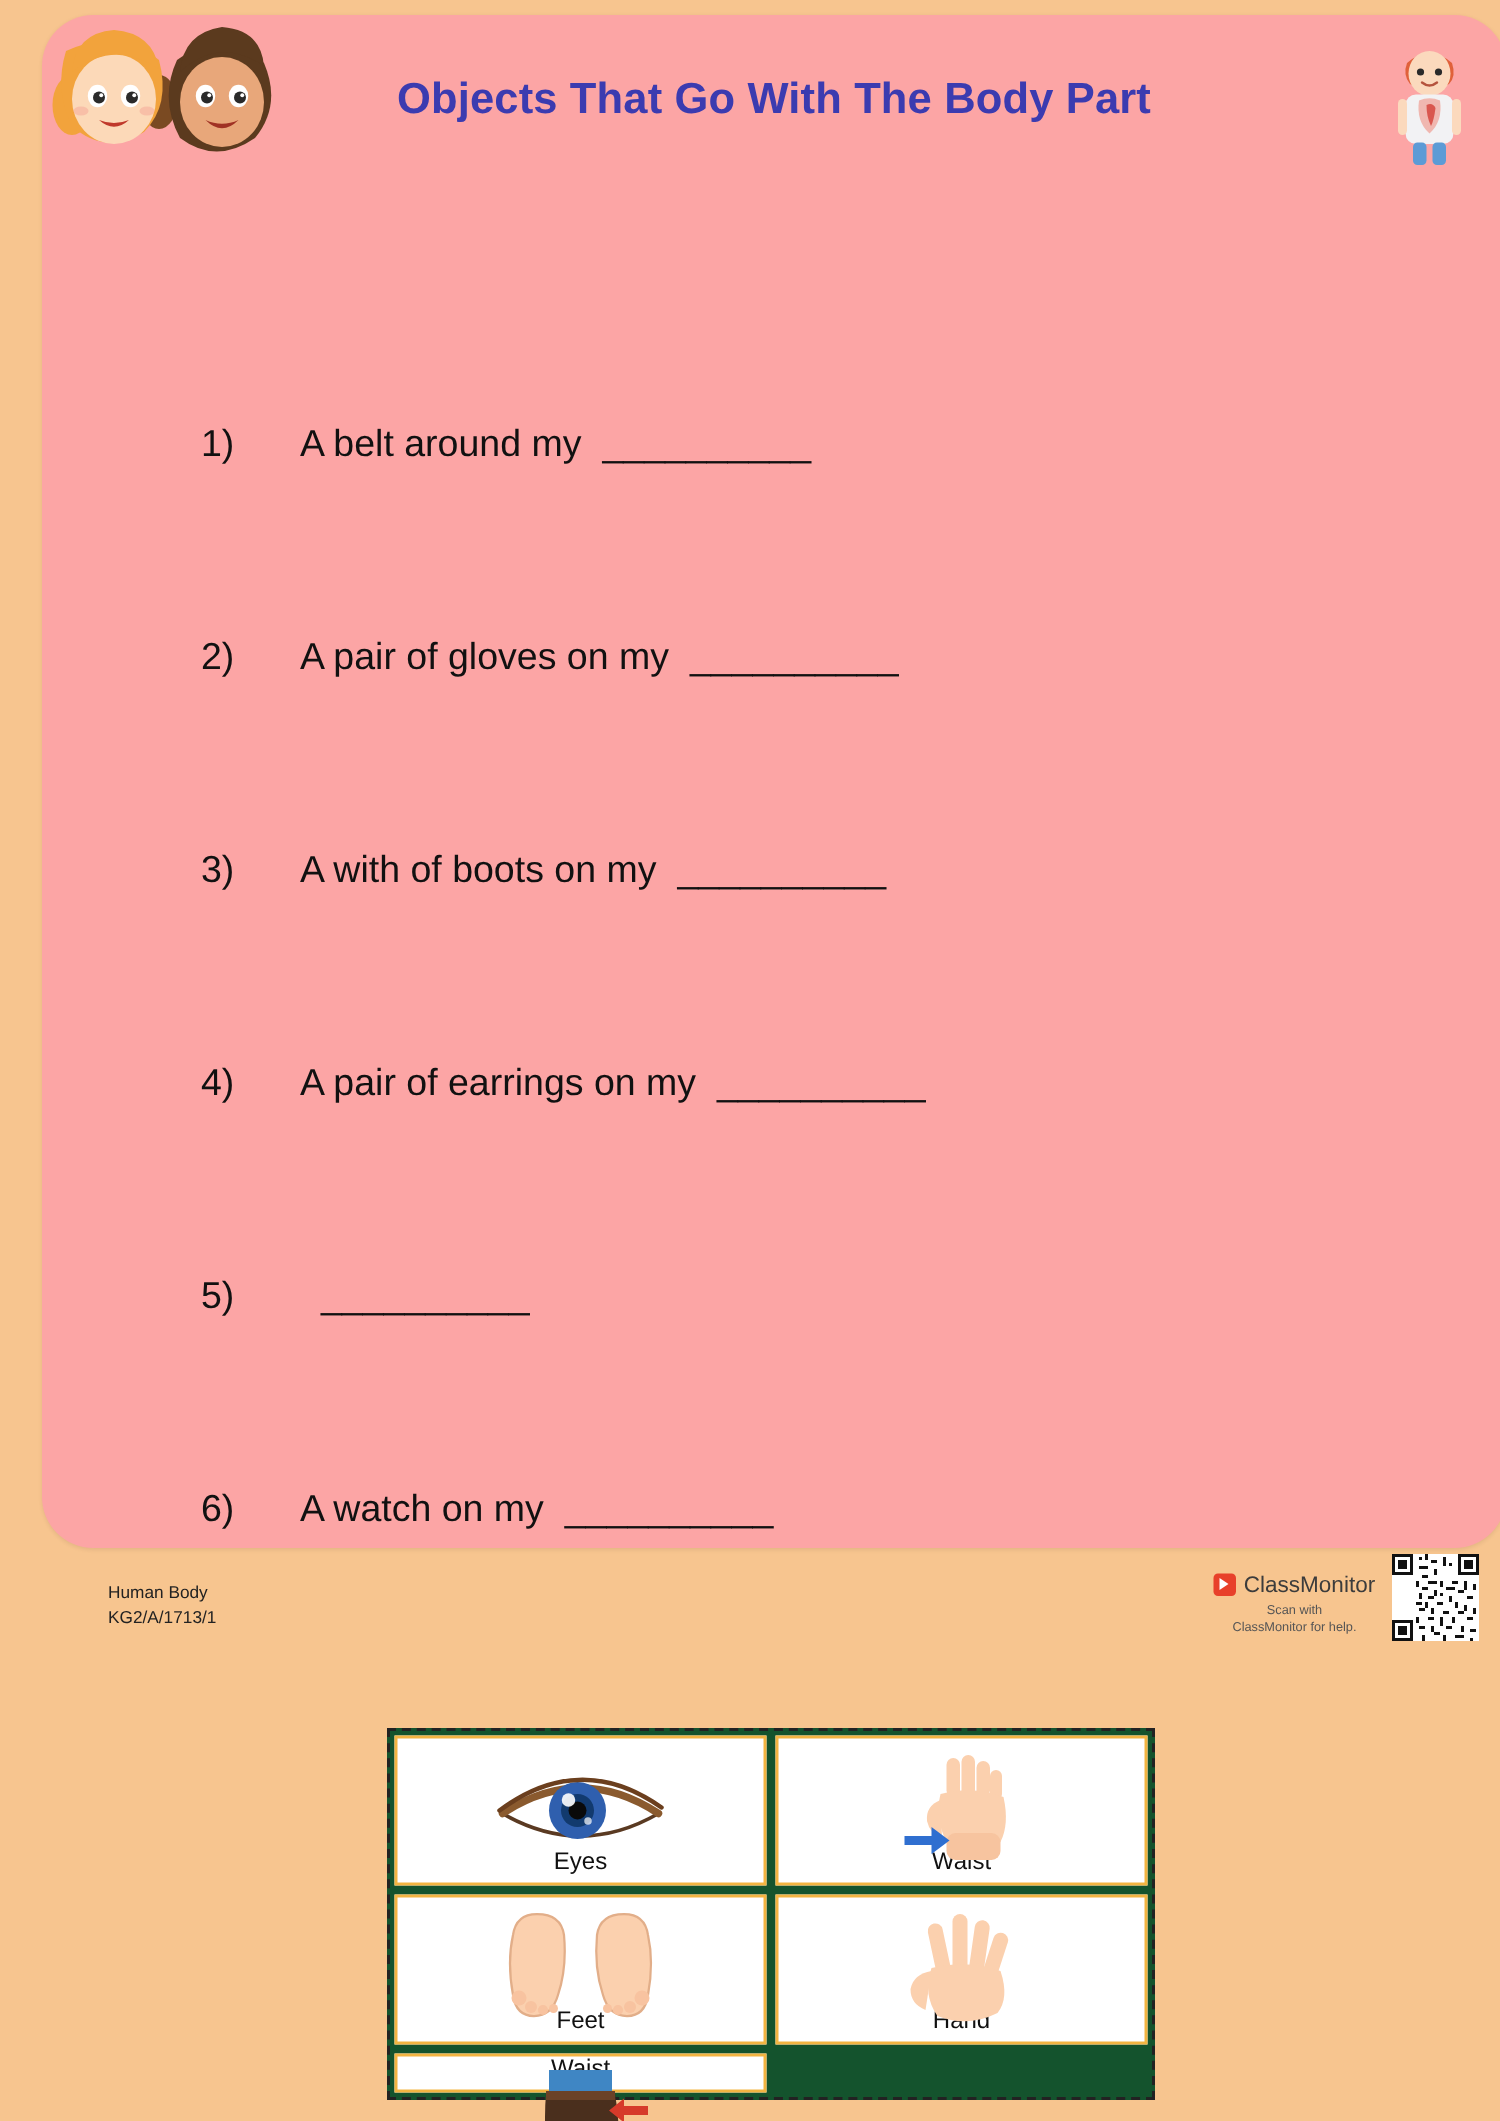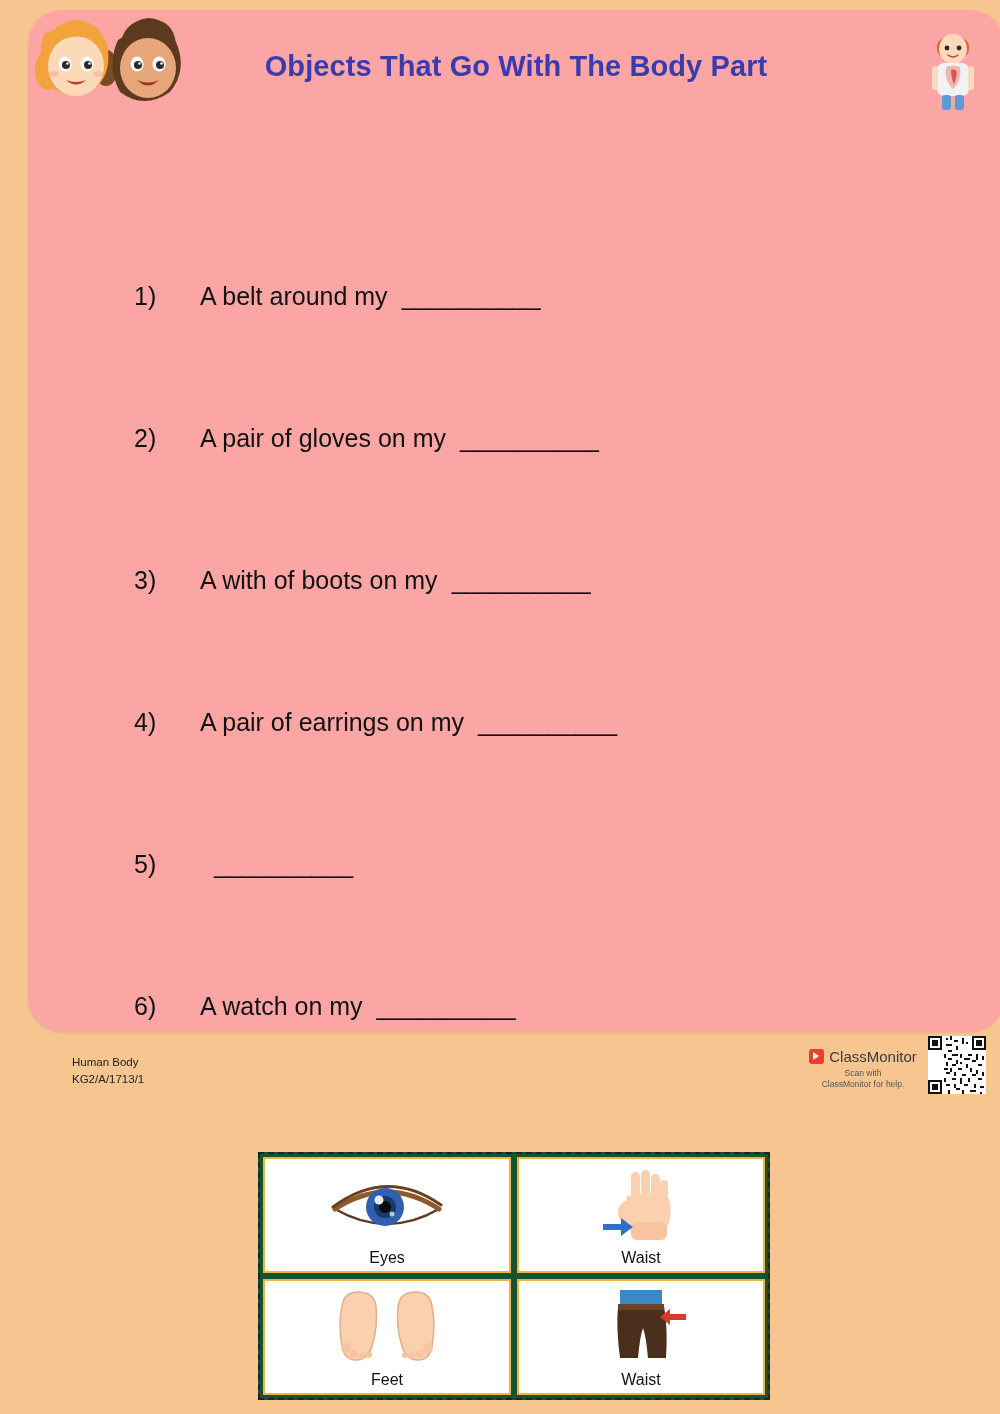--- a/index.html
+++ b/index.html
@@ -394,20 +394,33 @@
           <circle cx="96" cy="60" r="5" fill="#f8c3a0"></circle>
           <circle cx="88" cy="66" r="4" fill="#f8c3a0"></circle>
           <circle cx="80" cy="68" r="3.4" fill="#f8c3a0"></circle>
           <circle cx="73" cy="67" r="3" fill="#f8c3a0"></circle>
         </svg>
       </div>
       <span class="cut-label">Feet</span>
     </div>
 
 
+    <div class="cut-cell">
+      <div class="cut-art">
+        <svg width="100" height="80" viewBox="0 0 100 80">
+          <rect x="30" y="10" width="10" height="34" rx="5" fill="#fbd0ae" transform="rotate(-12 35 27)"></rect>
+          <rect x="44" y="4" width="10" height="40" rx="5" fill="#fbd0ae"></rect>
+          <rect x="57" y="8" width="10" height="36" rx="5" fill="#fbd0ae" transform="rotate(8 62 26)"></rect>
+          <rect x="68" y="16" width="10" height="30" rx="5" fill="#fbd0ae" transform="rotate(18 73 31)"></rect>
+          <path d="M30 40 q24 -6 46 2 q6 18 -2 28 q-20 10 -40 2 q-10 -14 -4 -32z" fill="#fbd0ae"></path>
+          <path d="M30 42 q-12 2 -14 12 q0 10 10 14" fill="#fbd0ae"></path>
+        </svg>
+      </div>
+      <span class="cut-label">Hand</span>
+    </div>
 
     <div class="cut-cell">
       <div class="cut-art">
         <svg width="110" height="80" viewBox="0 0 110 80">
           <path d="M34 2 h42 v16 h-42z" fill="#3f86c4"></path>
           <path d="M32 18 h46 q4 22 2 52 h-18 q-2 -22 -5 -30 q-3 8 -5 30 h-18 q-4 -30 -2 -52z" fill="#4a2f1d"></path>
           <rect x="32" y="16" width="46" height="6" fill="#6b4228"></rect>
           <path d="M100 26 l-16 0 l0 -5 l-10 8 l10 8 l0 -5 l16 0 z" fill="#d63a2a"></path>
         </svg>
       </div>

